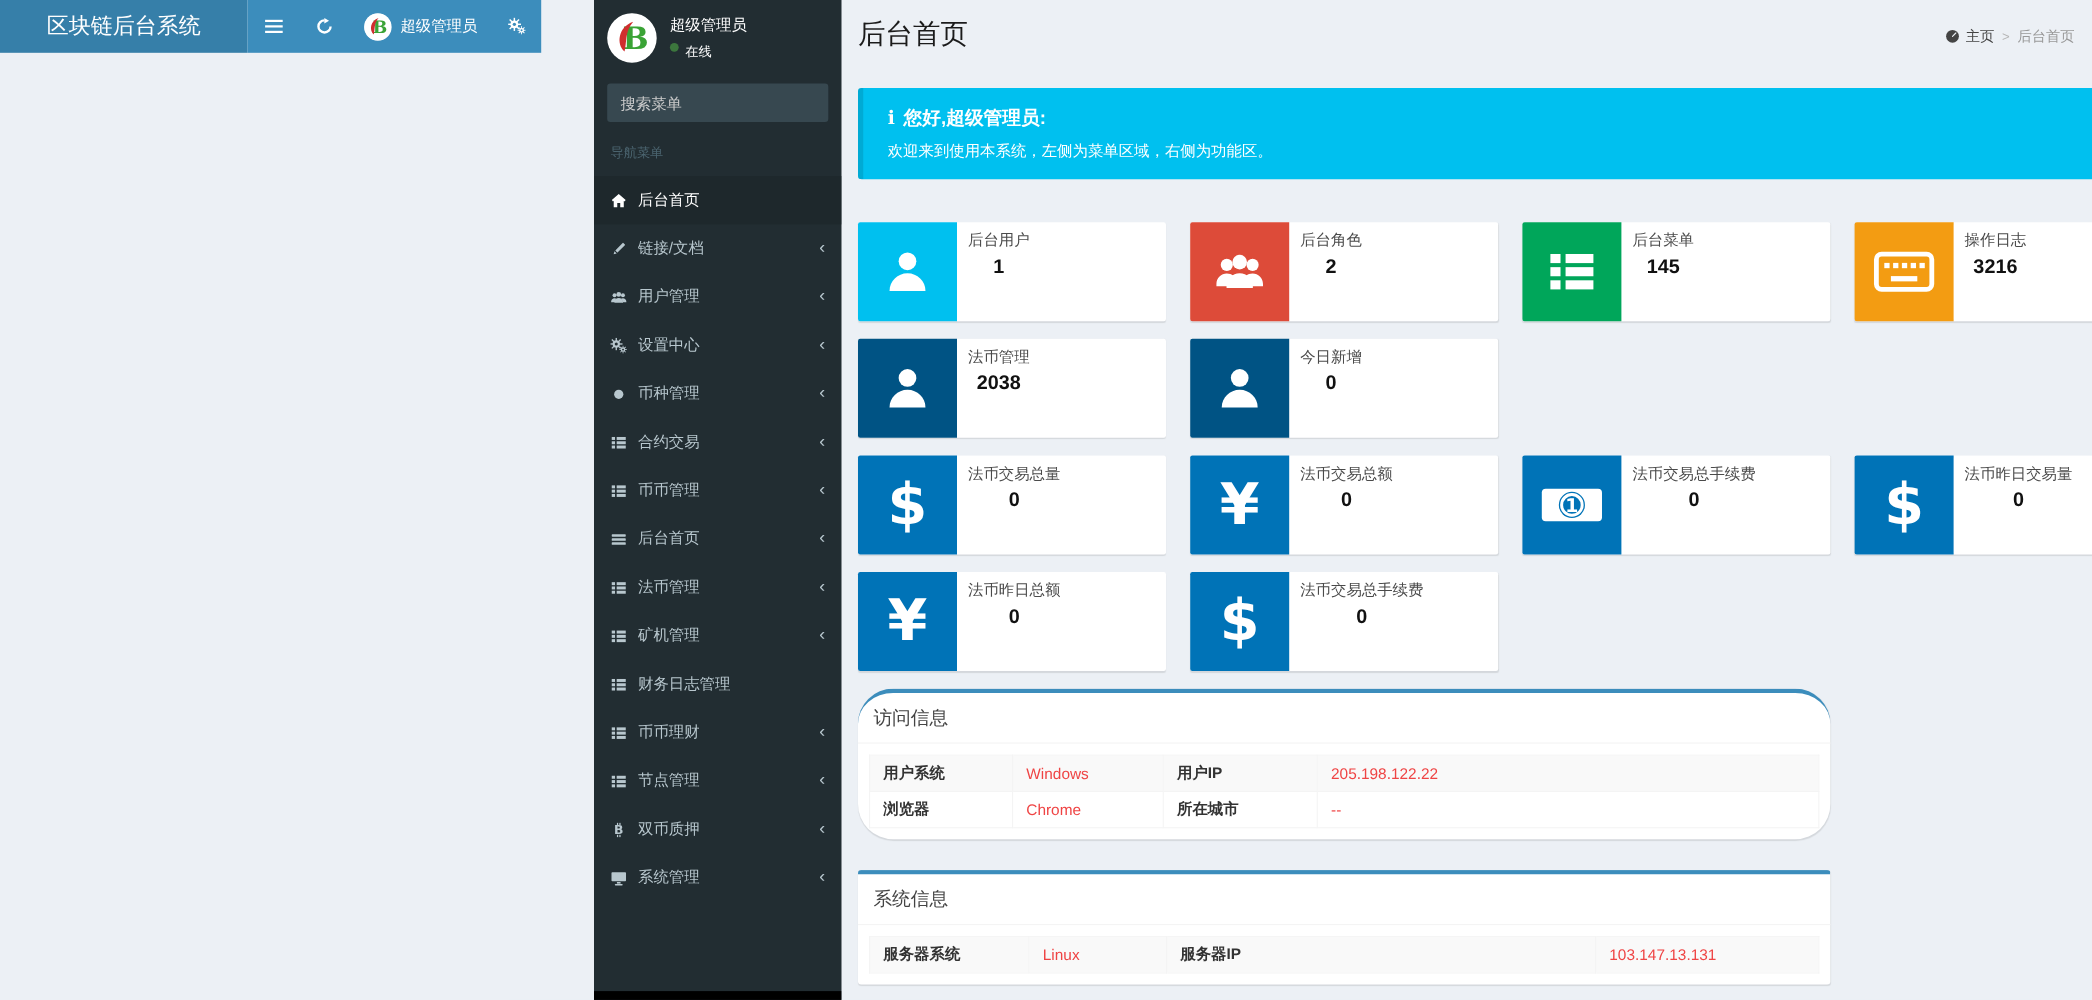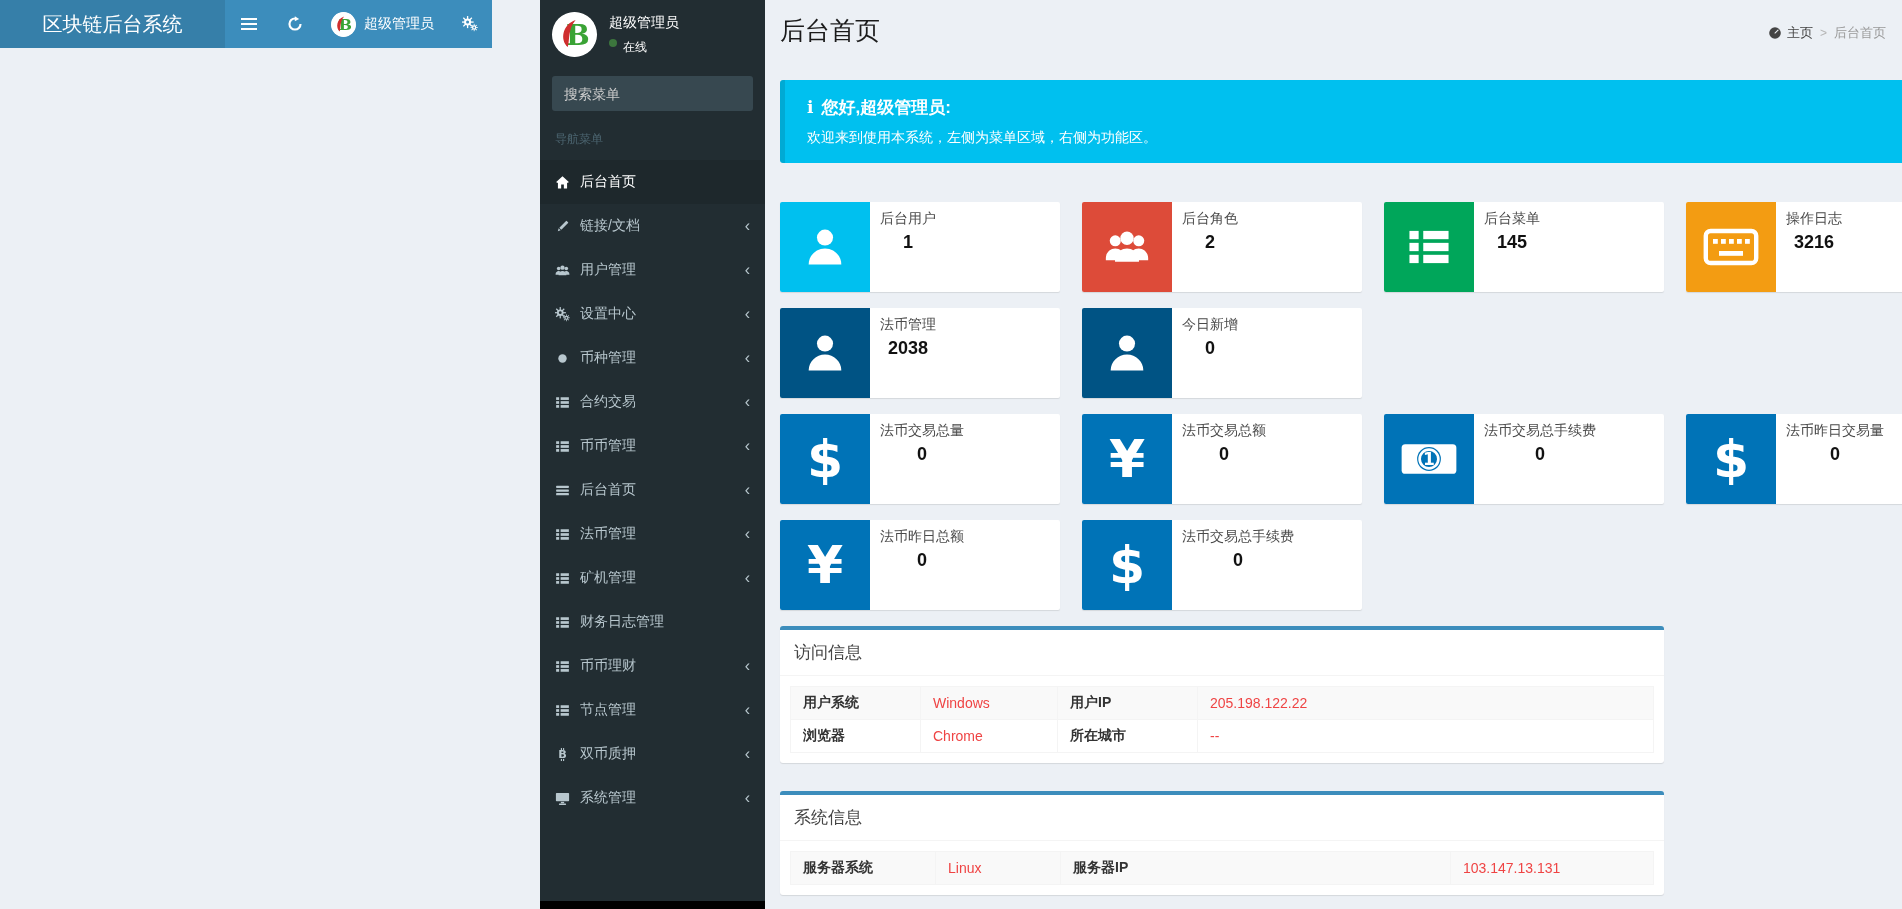--- a/index.html
+++ b/index.html
@@ -67,21 +67,21 @@
   .info-box-icon { width:90px; height:90px; flex-shrink:0; display:flex; align-items:center; justify-content:center; color:#fff; border-radius:2px 0 0 2px; }
   .info-box-icon svg { width:46px; height:46px; }
   .info-box-icon[data-icon="keyboard"] svg { width:56px; height:40px; }
   .info-box-icon[data-icon="money"] svg { width:58px; height:36px; }
   .cur { font-size:52px; font-weight:bold; font-family:"DejaVu Sans",sans-serif; line-height:1; }
   .info-box-content { padding:8px 10px; display:flex; flex-direction:column; }
   .info-box-text { font-size:14px; color:#4a4a4a; margin-bottom:4px; white-space:nowrap; }
   .info-box-number { font-size:18px; font-weight:bold; color:#111; }
 
   .box { width:884px; background:#fff; border-top:4px solid #3c8dbc; border-radius:3px; box-shadow:0 1px 1px rgba(0,0,0,.1); }
-  .box.first { margin-top:13px; }
+  .box.first { margin-top:13px;border-radius:32px; }
   .box.second { margin-top:28px; }
   .box-header { padding:11px 14px; font-size:17px; color:#444; border-bottom:1px solid #f4f4f4; }
   .box-body { padding:10px; }
   .box-body table { width:100%; border-collapse:collapse; table-layout:fixed; font-size:14px; }
   .box-body td { border:1px solid #f4f4f4; padding:7px 12px; color:#ef4444; overflow:hidden; white-space:nowrap; }
   .box-body td.lbl { font-weight:bold; color:#333; }
   .box-body tr:nth-child(odd) { background:#f9f9f9; }
   table.tbl-access col.c1 { width:130px; } table.tbl-access col.c2 { width:137px; }
   table.tbl-access col.c3 { width:140px; }
   table.tbl-system col.c1 { width:145px; } table.tbl-system col.c2 { width:125px; }

